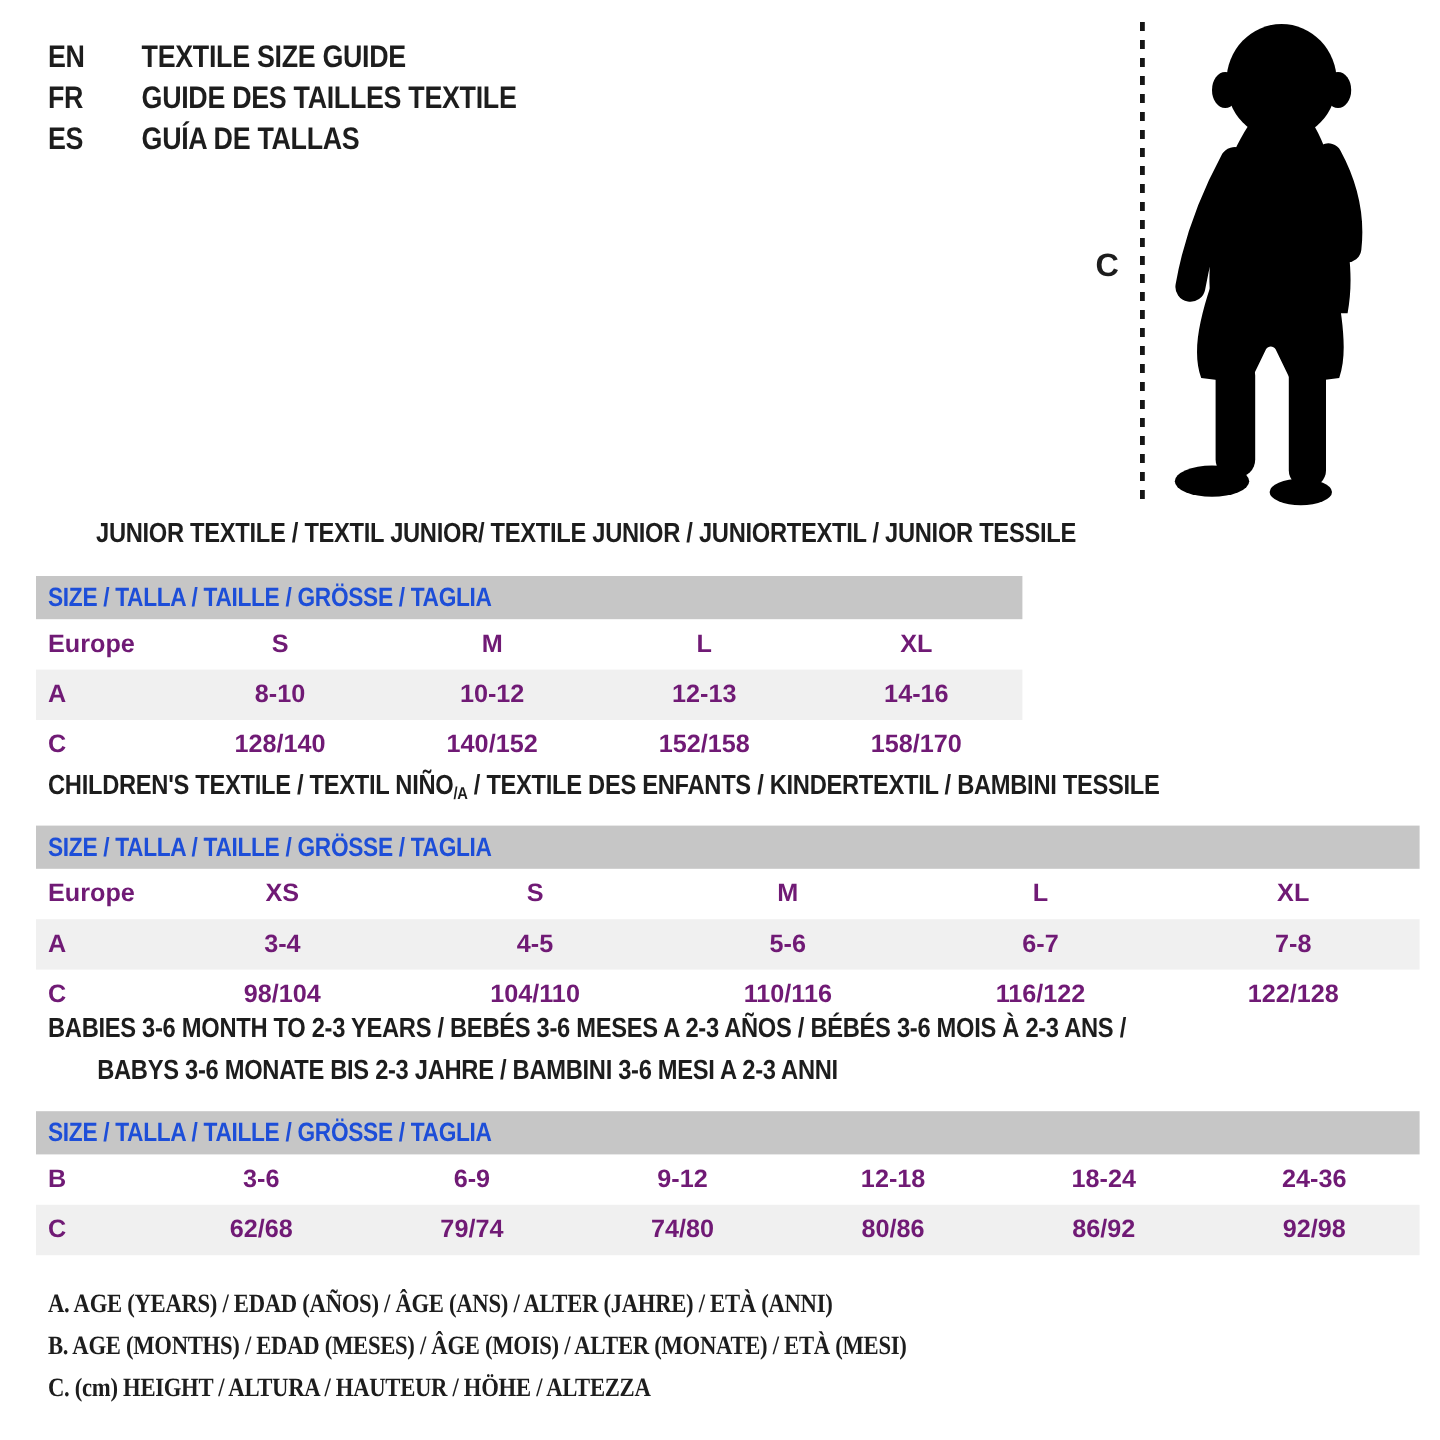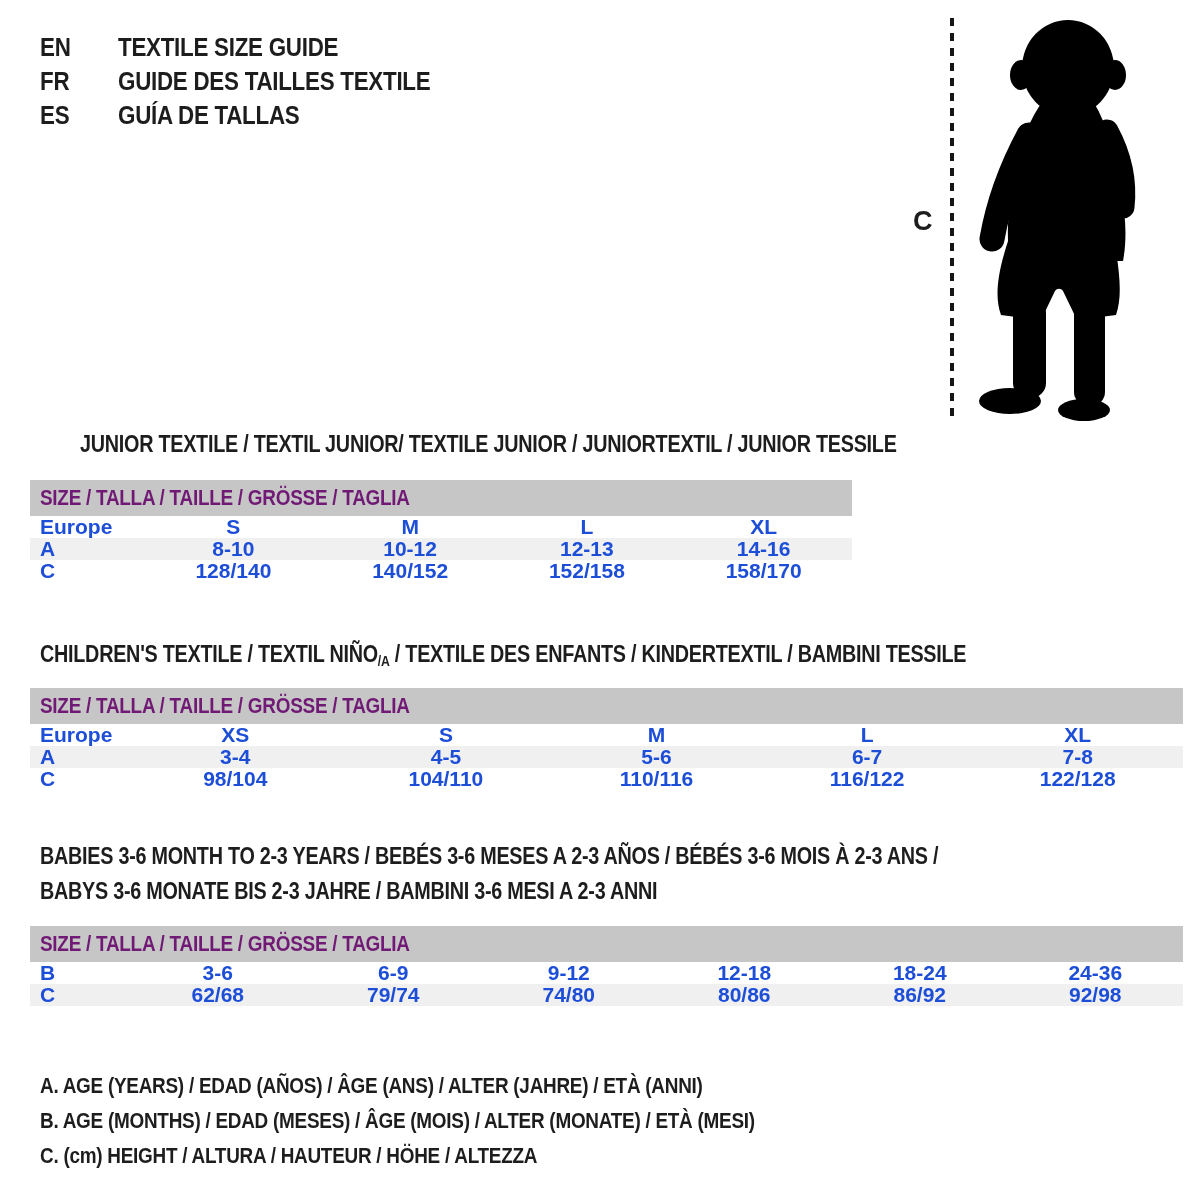--- a/index.html
+++ b/index.html
@@ -26,33 +26,33 @@
   .figure svg{position:absolute;left:58px;top:5px;}
 
   
   .section-heading{position:absolute;left:40px;font-weight:bold;font-size:23px;white-space:nowrap;}
   .section-heading sub{font-size:0.62em;vertical-align:-0.25em;}
 
   
   .size-table{position:absolute;left:30px;}
   .size-bar{
     height:36px;display:flex;align-items:center;padding-left:10px;box-sizing:border-box;
-    font-weight:bold;font-size:22px;color:#701a75;
+    font-weight:bold;font-size:22px;color:#1d4ed8;
   }
-  .t-row{display:flex;height:22px;align-items:center;font-weight:bold;font-size:21px;color:#1d4ed8;}
+  .t-row{display:flex;height:42px;align-items:center;font-weight:bold;font-size:21px;color:#701a75;}
   .t-row .row-label{box-sizing:border-box;padding-left:10px;text-align:left;}
   .t-row .cell{flex:1;text-align:center;}
   .w-junior{width:822px;}
   .w-wide{width:1153px;}
   .lbl-junior{flex:0 0 115px;}
   .lbl-wide{flex:0 0 100px;}
 
   
   .legend{position:absolute;left:40px;top:1068px;}
-  .legend-line{height:35px;display:flex;align-items:center;font-weight:bold;font-size:22px;}
+  .legend-line{height:35px;display:flex;align-items:center;font-weight:bold;font-size:22px;font-family:Liberation Serif, serif;}
 </style>
 </head>
 <body>
 
 <div class="page">
 
   <div class="lang-block">
     <div class="lang-row">
       <span class="lang-code"><span class="cond">EN</span></span>
       <span class="lang-title"><span class="cond">TEXTILE SIZE GUIDE</span></span>
@@ -156,21 +156,21 @@
       <span class="cell">104/110</span>
       <span class="cell">110/116</span>
       <span class="cell">116/122</span>
       <span class="cell">122/128</span>
     </div>
   </div>
 
   <div class="section-heading" style="top:843px;">
     <span class="cond">BABIES 3-6 MONTH TO 2-3 YEARS / BEBÉS 3-6 MESES A 2-3 AÑOS / BÉBÉS 3-6 MOIS À 2-3 ANS /</span>
   </div>
-  <div class="section-heading" style="top:878px;">
+  <div class="section-heading" style="top:878px;margin-left:41px;">
     <span class="cond">BABYS 3-6 MONATE BIS 2-3 JAHRE / BAMBINI 3-6 MESI A 2-3 ANNI</span>
   </div>
   <div class="size-table w-wide" style="top:926px;">
     <div class="size-bar" style="background:#c6c6c6;">
       <span class="cond">SIZE / TALLA / TAILLE / GRÖSSE / TAGLIA</span>
     </div>
     <div class="t-row">
       <span class="row-label lbl-wide">B</span>
       <span class="cell">3-6</span>
       <span class="cell">6-9</span>

